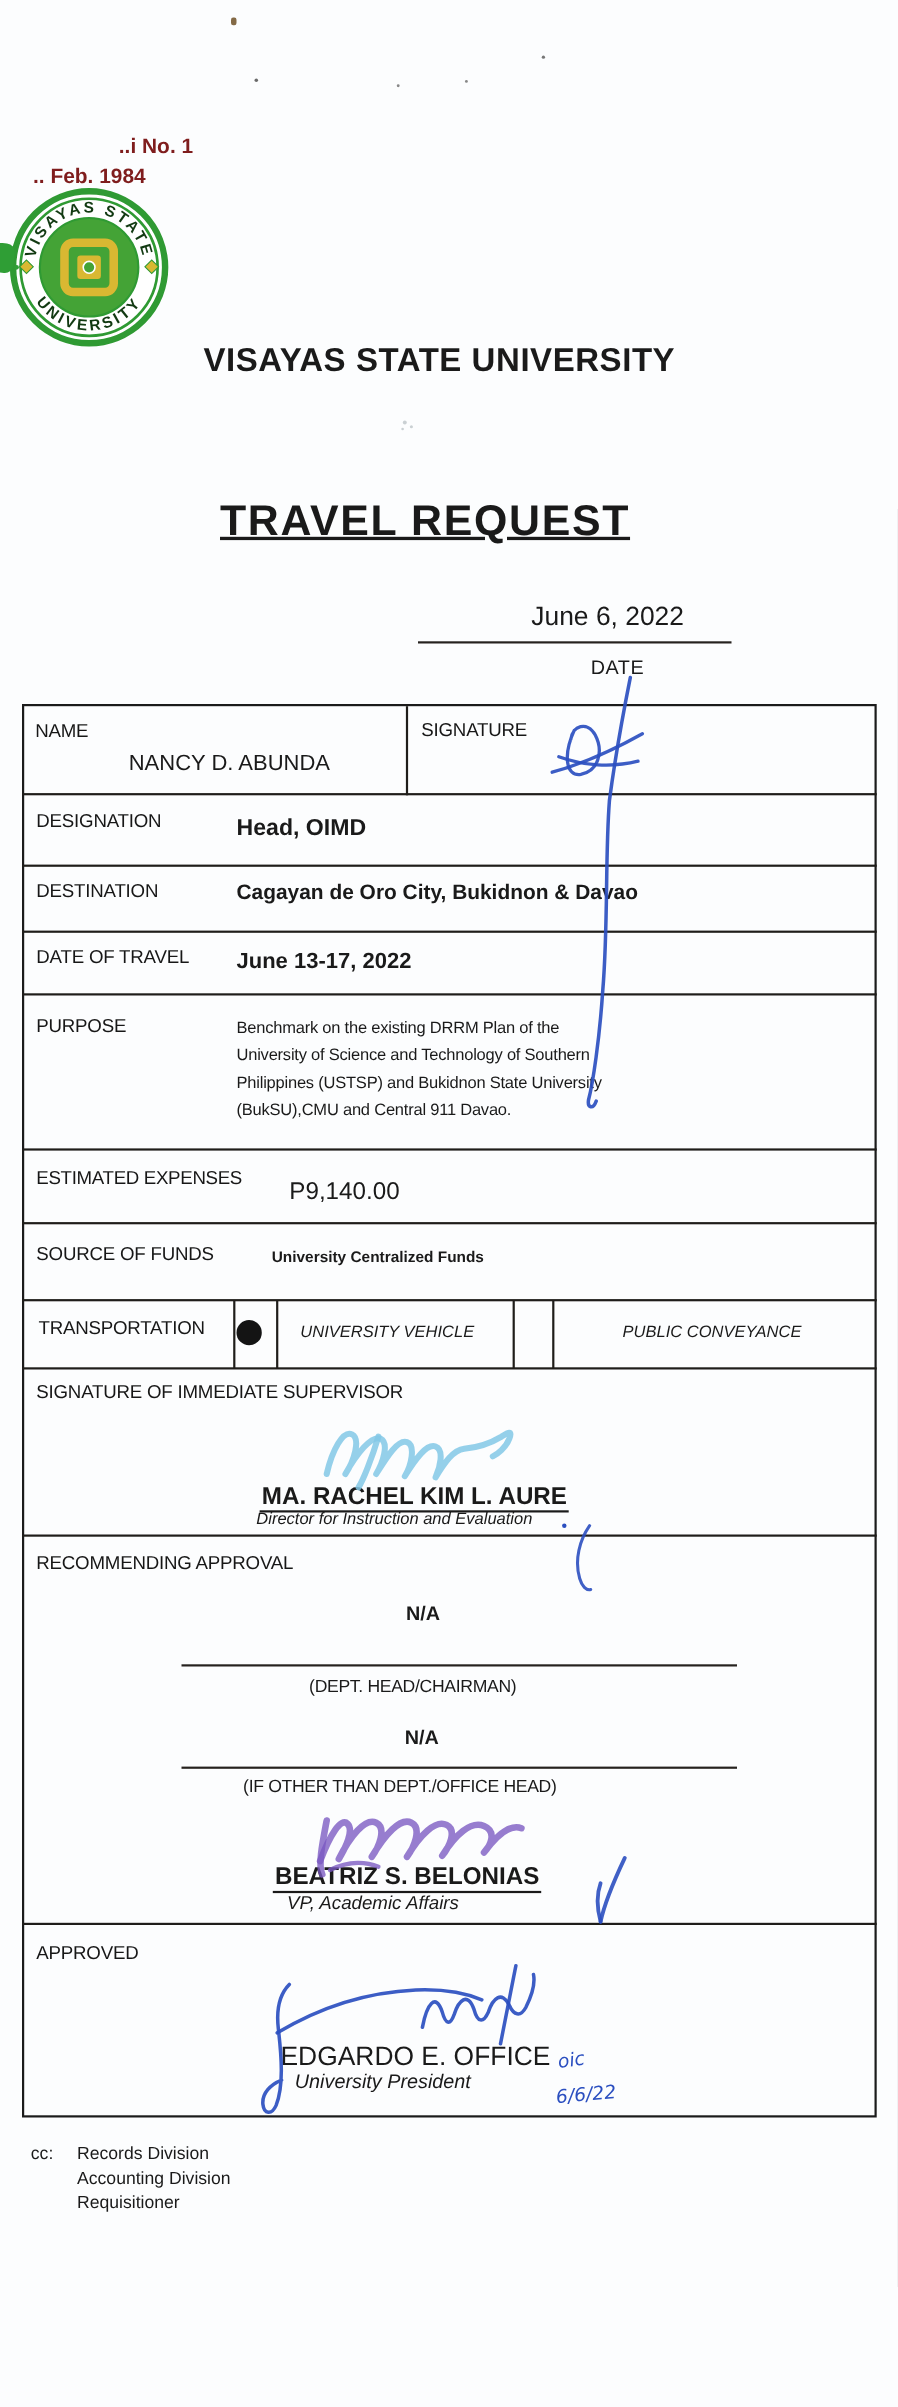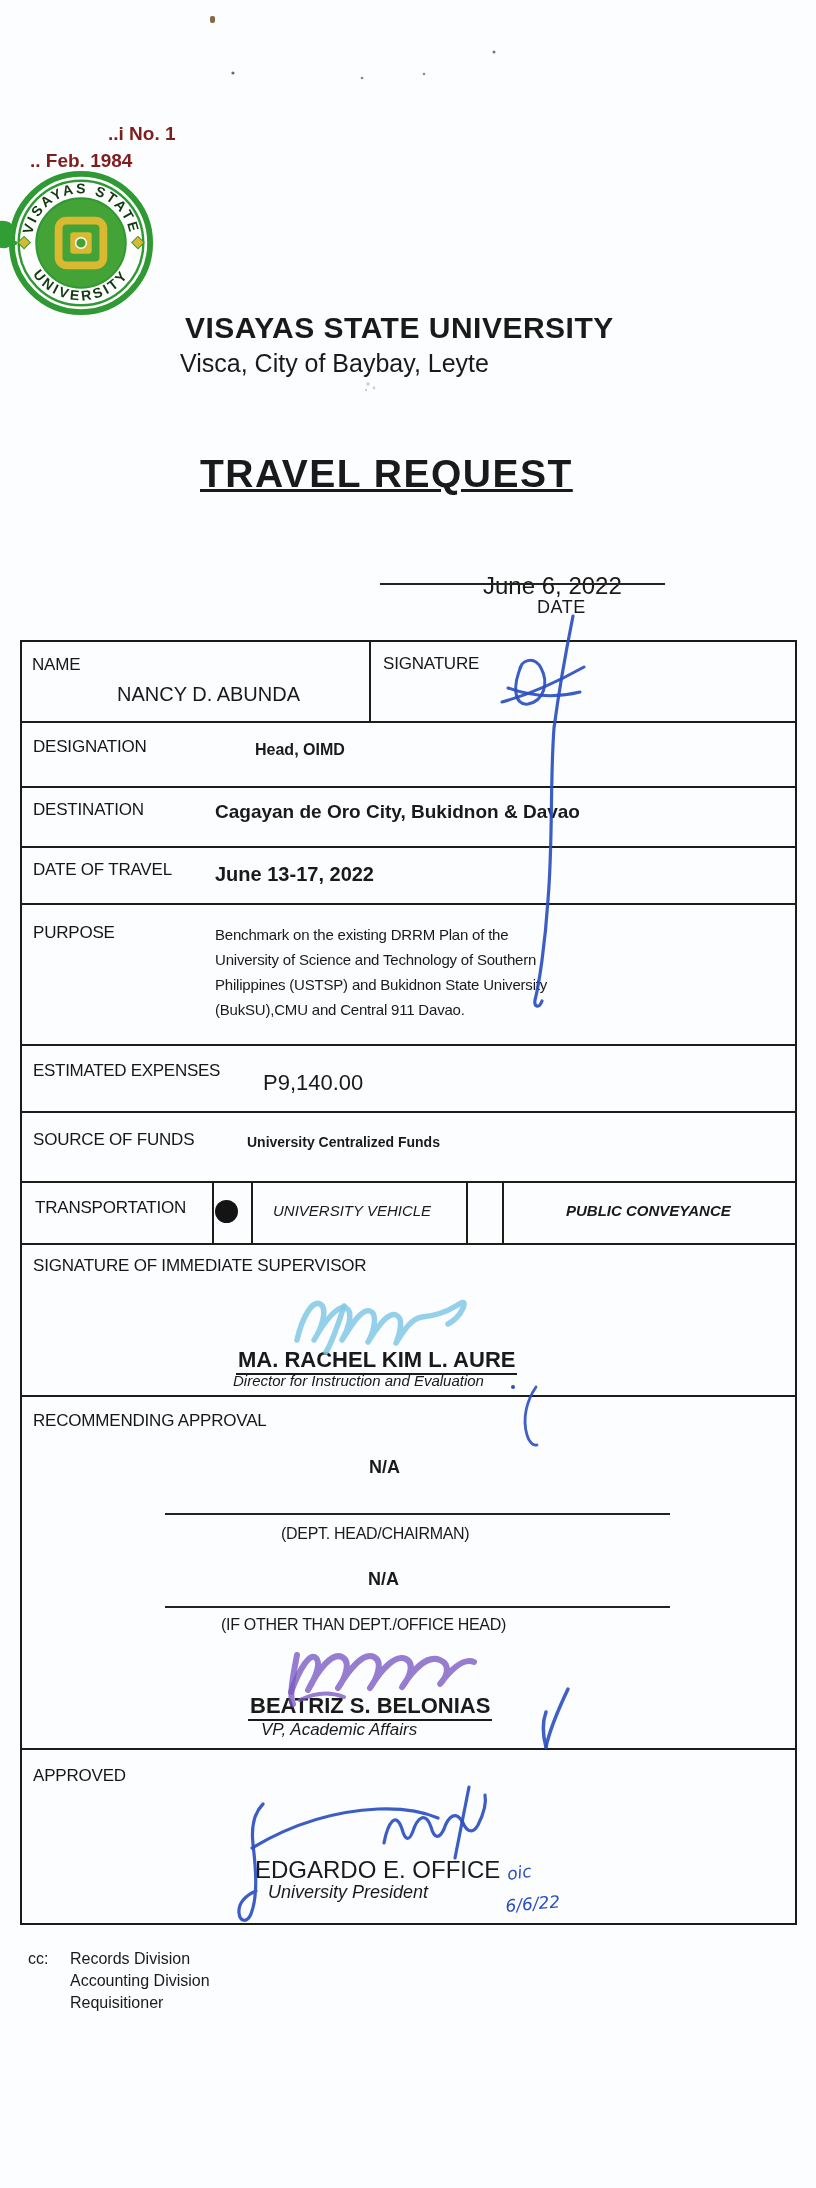--- a/index.html
+++ b/index.html
@@ -48,24 +48,23 @@
       <textPath href="#arcBot" startOffset="50%" text-anchor="middle">UNIVERSITY</textPath>
     </text>
     <rect x="12" y="70" width="9" height="9" transform="rotate(45 16.5 74.5)" fill="#d9b832" stroke="#2f9a33" stroke-width="1"></rect>
     <rect x="129" y="70" width="9" height="9" transform="rotate(45 133.5 74.5)" fill="#d9b832" stroke="#2f9a33" stroke-width="1"></rect>
     <rect x="52" y="52" width="46" height="46" rx="8" fill="none" stroke="#d9b832" stroke-width="8"></rect>
     <rect x="64" y="64" width="22" height="22" rx="3" fill="#d9b832"></rect>
     <circle cx="75" cy="75" r="5.5" fill="#44a336" stroke="#ffffff" stroke-width="1.5"></circle>
   </svg>
 
   <div class="abs org-name" style="left:143px;top:311px;margin-left:42px;">VISAYAS STATE UNIVERSITY</div>
-  <div class="abs org-addr" style="left:180px;top:349px;">Visca, City of Baybay, Leyte</div>
   <div class="abs doc-title" style="left:200px;top:452px;">TRAVEL REQUEST</div>
 
-  <div class="abs date-val" style="left:483px;top:572px;">June 6, 2022</div>
+  <div class="abs date-val" style="left:483px;top:547px;">June 6, 2022</div>
   <div class="rule" style="left:380px;top:583px;width:285px;height:2.2px;"></div>
   <div class="abs date-lbl" style="left:537px;top:597px;">DATE</div>
 
   <div class="table"></div>
   <div class="hl" style="top:721px;"></div>
   <div class="hl" style="top:786px;"></div>
   <div class="hl" style="top:846px;"></div>
   <div class="hl" style="top:903px;"></div>
   <div class="hl" style="top:1044px;"></div>
   <div class="hl" style="top:1111px;"></div>
@@ -77,21 +76,21 @@
   <div class="vl" style="left:212px;top:1182px;height:62px;"></div>
   <div class="vl" style="left:251px;top:1182px;height:62px;"></div>
   <div class="vl" style="left:466px;top:1182px;height:62px;"></div>
   <div class="vl" style="left:502px;top:1182px;height:62px;"></div>
 
   <div class="abs lbl" style="left:32px;top:655px;">NAME</div>
   <div class="abs val" style="left:117px;top:683px;font-size:20px;">NANCY D. ABUNDA</div>
   <div class="abs lbl" style="left:383px;top:654px;">SIGNATURE</div>
 
   <div class="abs lbl" style="left:33px;top:737px;">DESIGNATION</div>
-  <div class="abs val" style="left:215px;top:741px;font-size:16px;font-weight:600;margin-left:40px;">Head, OIMD</div>
+  <div class="abs val" style="left:215px;top:741px;font-size:21px;font-weight:600;">Head, OIMD</div>
 
   <div class="abs lbl" style="left:33px;top:800px;">DESTINATION</div>
   <div class="abs" style="left:215px;top:801px;font-size:19px;font-weight:600;">Cagayan de Oro City, Bukidnon &amp; Davao</div>
 
   <div class="abs lbl" style="left:33px;top:860px;">DATE OF TRAVEL</div>
   <div class="abs" style="left:215px;top:863px;font-size:20px;font-weight:600;">June 13-17, 2022</div>
 
   <div class="abs lbl" style="left:33px;top:923px;">PURPOSE</div>
   <div class="abs" style="left:215px;top:926px;font-size:15px;font-weight:500;letter-spacing:-.2px;">Benchmark on the existing DRRM Plan of the</div>
   <div class="abs" style="left:215px;top:951px;font-size:15px;font-weight:500;letter-spacing:-.2px;">University of Science and Technology of Southern</div>
@@ -100,21 +99,21 @@
 
   <div class="abs lbl" style="left:33px;top:1061px;letter-spacing:-.3px;">ESTIMATED EXPENSES</div>
   <div class="abs val" style="left:263px;top:1070px;font-size:22px;">P9,140.00</div>
 
   <div class="abs lbl" style="left:33px;top:1130px;">SOURCE OF FUNDS</div>
   <div class="abs" style="left:247px;top:1134px;font-size:14px;font-weight:600;">University Centralized Funds</div>
 
   <div class="abs lbl" style="left:35px;top:1198px;">TRANSPORTATION</div>
   <div class="radio-dot" style="left:215px;top:1200px;"></div>
   <div class="abs ital" style="left:273px;top:1202px;font-size:15px;font-weight:500;">UNIVERSITY VEHICLE</div>
-  <div class="abs ital" style="left:566px;top:1202px;font-size:15px;font-weight:700;">PUBLIC CONVEYANCE</div>
+  <div class="abs ital" style="left:566px;top:1202px;font-size:15px;font-weight:400;">PUBLIC CONVEYANCE</div>
 
   <div class="abs lbl" style="left:33px;top:1256px;">SIGNATURE OF IMMEDIATE SUPERVISOR</div>
   <div class="abs uname" style="left:236px;top:1347px;font-size:22px;">MA. RACHEL KIM L. AURE</div>
   <div class="abs ital" style="left:233px;top:1372px;font-size:15px;">Director for Instruction and Evaluation</div>
 
   <div class="abs lbl" style="left:33px;top:1411px;">RECOMMENDING APPROVAL</div>
   <div class="abs" style="left:369px;top:1457px;font-size:18px;font-weight:600;">N/A</div>
   <div class="rule" style="left:165px;top:1513px;width:505px;height:1.8px;"></div>
   <div class="abs" style="left:281px;top:1525px;font-size:16px;letter-spacing:-.3px;">(DEPT. HEAD/CHAIRMAN)</div>
   <div class="abs" style="left:368px;top:1569px;font-size:18px;font-weight:600;">N/A</div>

